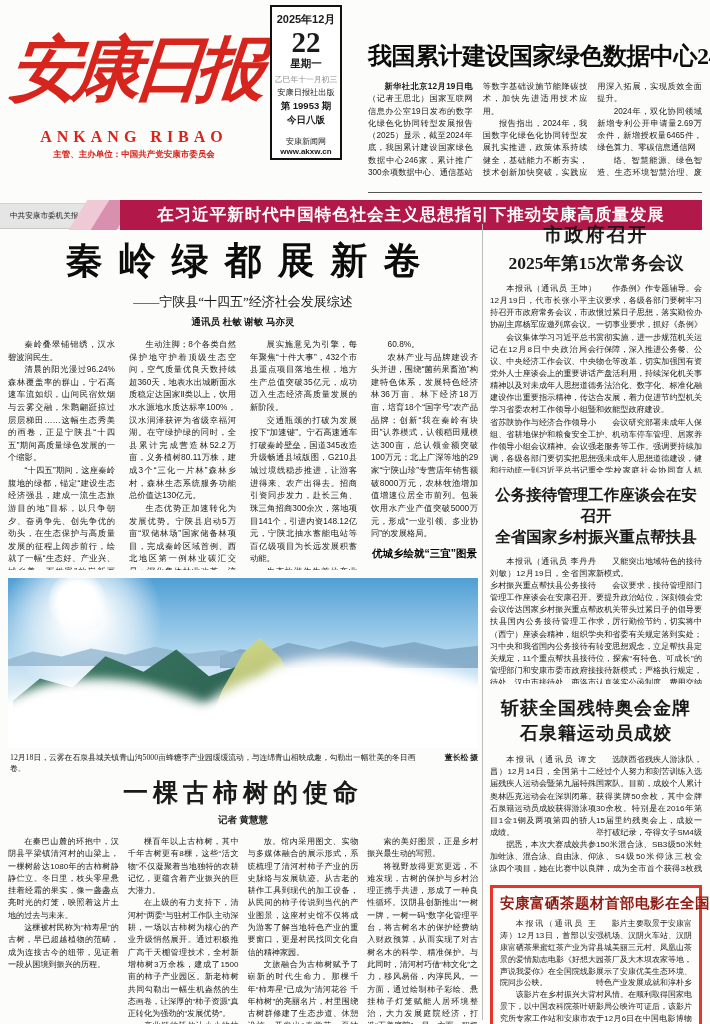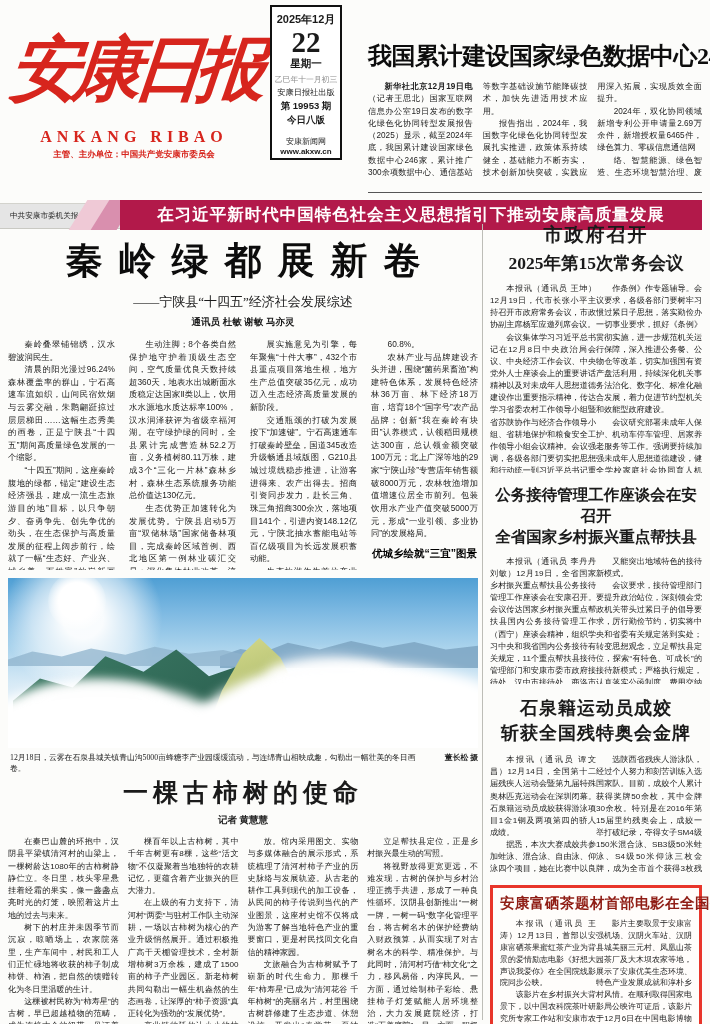--- a/index.html
+++ b/index.html
@@ -212,22 +212,22 @@
         </div>
         <div class="col">
           <p>又能突出地域特色的接待新模式。</p>
           <p>会议要求，接待管理部门要提升政治站位，深刻领会党政机关带头过紧日子的倡导要求，厉行勤俭节约，切实将中央和省委有关规定落到实处；转变思想观念，立足帮扶县定位，探索“有特色、可成长”的接待新模式；严格执行规定，认真落实公函制度、费用交纳等刚性要求，杜绝超标准、搞变通的行为；完善制度措施，细化落实接待标准、经费管理等实操细则，形成闭环管理。</p>
 
         </div>
       </div>
     </div>
 
     <div class="rail-sp2">
+      <div class="ath-t">斩获全国残特奥会金牌</div>
       <div class="ath-t">石泉籍运动员成姣</div>
-      <div class="ath-t">斩获全国残特奥会金牌</div>
       <div class="twocol ath-body">
         <div class="col">
           <p>本报讯（通讯员 谭文昌）12月14日，全国第十二届残疾人运动会暨第九届特殊奥林匹克运动会在深圳闭幕。石泉籍运动员成姣获得游泳项目1金1铜及两项第四的骄人成绩。</p>
           <p>据悉，本次大赛成姣共参加蛙泳、混合泳、自由泳、仰泳四个项目，她在比赛中以良好的竞技状态取得亮眼成绩。12月9日，成姣以1分54秒05的成绩斩获女子100米蛙泳SB4级决赛金牌，为陕西代表团夺得本届赛事游泳项目首金。12月11日，成姣又以3分27秒68的成绩，拿下女子200米个人混合泳SM5级决赛铜牌。在随后进行的女子S5级200米自由泳、50米仰泳项目中均获得第四名。</p>
 
         </div>
         <div class="col">
           <p>选陕西省残疾人游泳队，经过个人努力和刻苦训练入选国家队。目前，成姣个人累计获得奖牌50余枚，其中金牌30余枚。特别是在2016年第15届里约残奥会上，成姣一举打破纪录，夺得女子SM4级150米混合泳、SB3级50米蛙泳、S4级50米仰泳三枚金牌，成为全市首个获得3枚残奥会金牌的运动员。</p>
 
         </div>
@@ -267,36 +267,35 @@
     <span class="txt">12月18日，云雾在石泉县城关镇青山沟5000亩蜂糖李产业园缓缓流动，与连绵青山相映成趣，勾勒出一幅壮美的冬日画卷。</span>
     <span class="credit">董长松 摄</span>
   </div>
 
   <div class="pers art">
     <div class="pers-h1">一棵古柿树的使命</div>
     <div class="pers-by">记者 黄慧慧</div>
     <div class="pers-body">
       <div class="col">
         <p>在秦巴山麓的环抱中，汉阴县平梁镇清河村的山梁上，一棵树龄达1080年的古柿树静静伫立。冬日里，枝头零星悬挂着经霜的果实，像一盏盏点亮时光的灯笼，映照着这片土地的过去与未来。</p>
-        <p>树下的村庄并未因季节而沉寂，晾晒场上，农家院落里，生产车间中，村民和工人们正忙碌地将收获的柿子制成柿饼、柿酒，把自然的馈赠转化为冬日里温暖的生计。</p>
         <p>这棵被村民称为“柿寿星”的古树，早已超越植物的范畴，成为连接古今的纽带，见证着一段从困境到振兴的历程。</p>
 
       </div>
       <div class="col">
         <p>棵百年以上古柿树，其中千年古树更有8棵，这些“活文物”不仅凝聚着当地独特的农耕记忆，更蕴含着产业振兴的巨大潜力。</p>
         <p>在上级的有力支持下，清河村“两委”与驻村工作队主动深耕，一场以古柿树为核心的产业升级悄然展开。通过积极推广高干天棚管理技术，全村新增柿树3万余株，建成了1500亩的柿子产业园区。新老柿树共同勾勒出一幅生机盎然的生态画卷，让深厚的“柿子资源”真正转化为强劲的“发展优势”。</p>
         <p>产业链的延伸让小小的柿子焕发出全新的生命力。在传承古法酿造柿子酒的基础上，村里引入了现代化加工设备，并盘活闲置的厂房，将其改造成了一座现代化的柿子加工厂。如今，除了传统的柿饼、柿子酒外，还开发出了柿子醋、柿叶茶等产品。这些深加工产品不仅破解了鲜果保鲜与运输的难题，更显著提升了产品附加值。</p>
 
       </div>
       <div class="col">
         <p>放。馆内采用图文、实物与多媒体融合的展示形式，系统梳理了清河村柿子产业的历史脉络与发展轨迹。从古老的耕作工具到现代的加工设备，从民间的柿子传说到当代的产业图景，这座村史馆不仅将成为游客了解当地特色产业的重要窗口，更是村民找回文化自信的精神家园。</p>
         <p>文旅融合为古柿树赋予了崭新的时代生命力。那棵千年“柿寿星”已成为“清河花谷 千年柿树”的亮丽名片，村里围绕古树群修建了生态步道、休憩设施，开发出“春赏花、夏纳凉、秋摘果、冬品酒”的全季节旅游体验。游客们在这里不仅能触摸古树的沧桑，还能亲身体验柿子酒的酿造过程，感受民谣里描绘的乡土风情。</p>
 
       </div>
       <div class="col">
-        <p>立足帮扶县定位，正是乡村振兴最生动的写照。</p>
+        <p>索的美好图景，正是乡村振兴最生动的写照。</p>
         <p>将视野放得更宽更远，不难发现，古树的保护与乡村治理正携手共进，形成了一种良性循环。汉阴县创新推出“一树一牌，一树一码”数字化管理平台，将古树名木的保护经费纳入财政预算，从而实现了对古树名木的科学、精准保护。与此同时，清河村巧借“柿文化”之力，移风易俗，内淳民风。一方面，通过绘制柿子彩绘、悬挂柿子灯笼赋能人居环境整治，大力发展庭院经济，打造“五美庭院”；另一方面，积极倡导“柿事商议·和美万家”的新民风，逐步形成了“一户一景、一院一韵”的乡村风貌与淳朴和谐的乡风民风。</p>
 
       </div>
     </div>
   </div>
 
 </div>
 
 </body></html>

